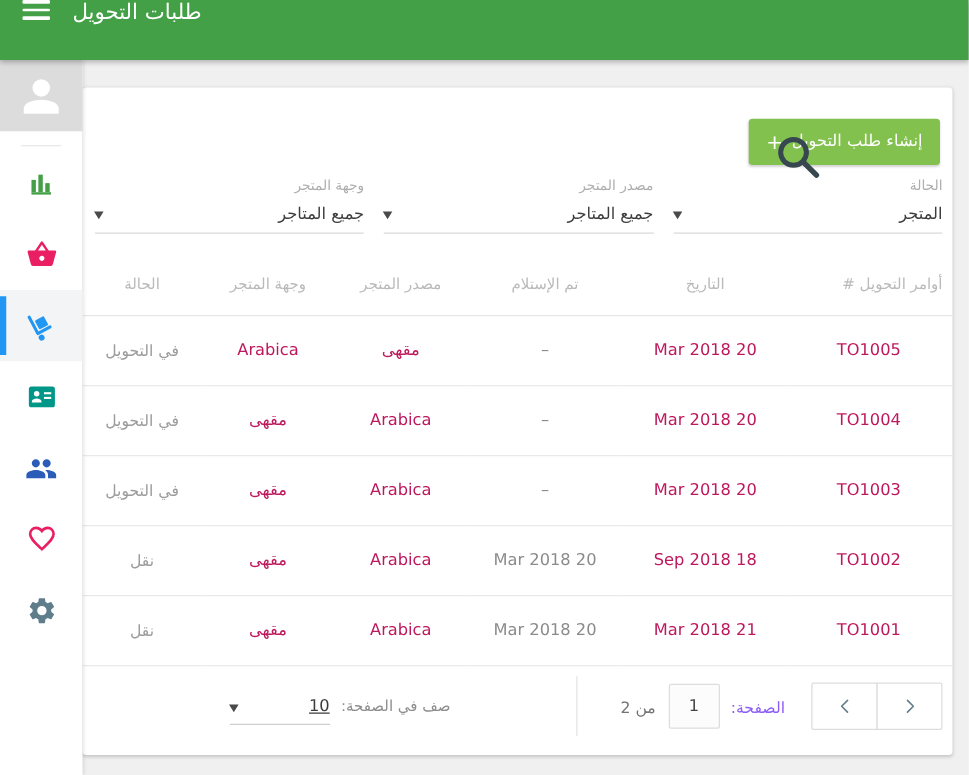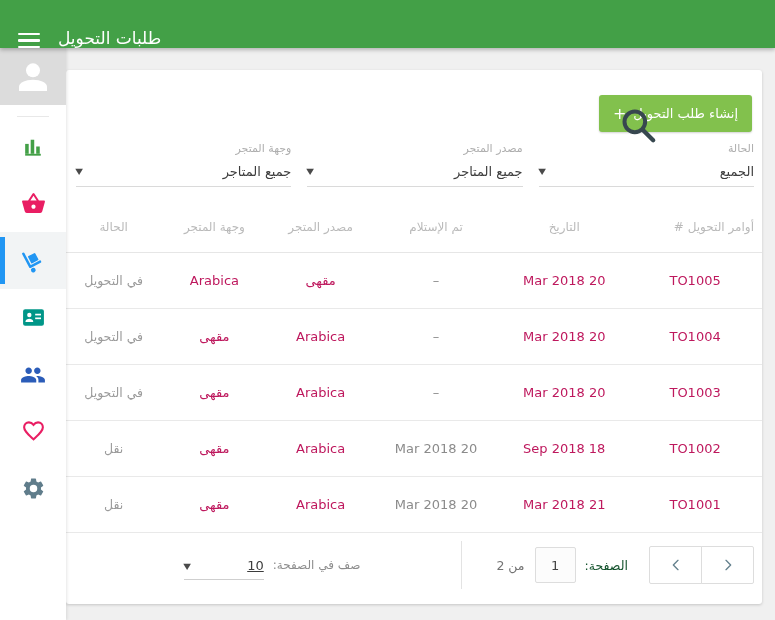--- a/index.html
+++ b/index.html
@@ -8,21 +8,21 @@
     font-family:"DejaVu Sans", sans-serif;
     background:#f0f0f0;
     position:relative;
     direction:rtl;
   }
 
   
   .appbar {
     position:absolute; top:0; left:0; right:0; height:48px;
     background:#43a047; color:#fff; z-index:30;
-    display:flex; align-items:flex-end; gap:18px; padding:0 18px;
+    display:flex; align-items:flex-start; gap:18px; padding:0 18px;
     box-shadow:0 2px 4px rgba(0,0,0,.25);
     direction:ltr;
   }
   .hamburger { width:22px; display:flex; flex-direction:column; gap:4px; cursor:pointer; }
   .hamburger span { display:block; height:2.5px; background:#fff; border-radius:1px; }
   .appbar-title { font-size:17px; direction:rtl; }
 
   
   .sidebar {
     position:absolute; top:48px; left:0; bottom:0; width:66px;
@@ -94,21 +94,21 @@
     padding:0 8px;
   }
   .pager-group { display:flex; }
   .pager-btn {
     width:53px; height:38px; background:#fff; border:1px solid #ddd;
     display:flex; align-items:center; justify-content:center; cursor:pointer;
   }
   .pager-btn + .pager-btn { margin-right:-1px; }
   .pager-btn:first-child { border-radius:0 2px 2px 0; }
   .pager-btn:last-child { border-radius:2px 0 0 2px; }
-  .page-label { font-size:12.5px; color:#14532d; margin-right:21px; }
+  .page-label { font-size:12.5px; color:#8b5cf6; margin-right:21px; }
   .page-input {
     width:41px; height:36px; margin-right:9px;
     border:1px solid #ddd; border-radius:2px; background:#fcfcfc;
     text-align:center; font-size:13px; color:#444; font-family:inherit;
   }
   .of-label { font-size:12.5px; color:#737373; margin-right:10px; }
   .v-divider { width:1px; height:48px; background:#e3e3e3; margin-right:34px; }
   .rpp-label { font-size:12px; color:#8d8d8d; margin-right:101px; }
   .rpp-select {
     width:80px; margin-right:9px; display:flex; align-items:flex-end;
@@ -200,21 +200,21 @@
     <svg class="search-float" viewBox="0 0 24 24">
       <circle cx="9.5" cy="9.5" r="6.2" fill="none" stroke="#37474f" stroke-width="2.4"></circle>
       <line x1="14.2" y1="14.2" x2="20.5" y2="20.5" stroke="#37474f" stroke-width="2.6" stroke-linecap="round"></line>
     </svg>
   </div>
 
   <div class="filters">
     <div class="filter">
       <div class="filter-label">الحالة</div>
       <div class="filter-value-row">
-        <span class="filter-value">الجميع</span>
+        <span class="filter-value">المتجر</span>
         <span class="caret">▼</span>
       </div>
     </div>
     <div class="filter">
       <div class="filter-label">مصدر المتجر</div>
       <div class="filter-value-row">
         <span class="filter-value">جميع المتاجر</span>
         <span class="caret">▼</span>
       </div>
     </div>

